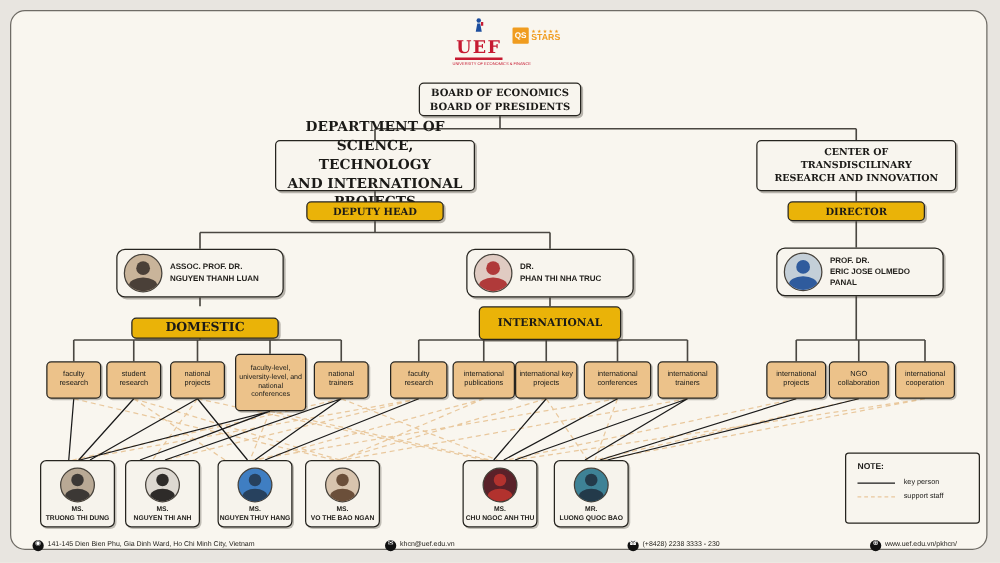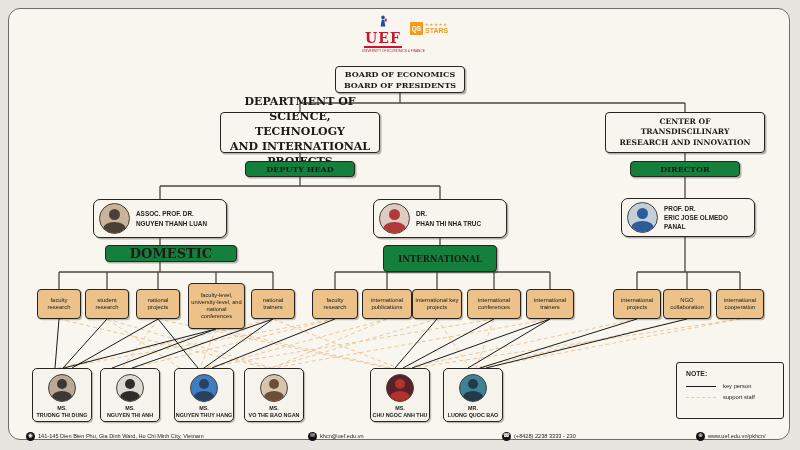--- a/index.html
+++ b/index.html
@@ -13,21 +13,21 @@
   .uef-bar{height:2px;background:#c61931;margin:1px 2px;}
   .uef-sub{font-size:3.2px;color:#c61931;white-space:nowrap;}
   .qs-wrap{left:410px;top:22px;display:flex;align-items:center;gap:2px;}
   .qs-sq{width:13px;height:13px;background:#f09c1f;color:#fff;font-weight:bold;font-size:6.5px;display:flex;align-items:center;justify-content:center;border-radius:1px;}
   .qs-right{display:flex;flex-direction:column;line-height:1;}
   .qs-stars-glyphs{font-size:4px;color:#f09c1f;letter-spacing:1px;}
   .qs-stars-text{font-size:7px;font-weight:bold;color:#f09c1f;}
   .page-title{left:0;top:46px;width:800px;text-align:center;font-family:"DejaVu Serif",serif;font-weight:bold;font-size:14.5px;color:#171717;}
   
   .nodebox{background:#f8f5ee;border:1.4px solid #26241f;border-radius:4px;display:flex;align-items:center;justify-content:center;text-align:center;font-family:"DejaVu Serif",serif;font-weight:bold;color:#1b1a17;box-shadow:1.5px 1.5px 0 rgba(60,55,45,.35);white-space:pre-line;}
-  .tan{background:#15803d;}
+  .tan{background:#eab308;}
   .subbox{background:#ecc28a;border:1.3px solid #26241f;border-radius:4px;display:flex;align-items:center;justify-content:center;text-align:center;font-size:5.9px;line-height:1.25;color:#20201c;padding:2px;box-shadow:1.2px 1.2px 0 rgba(60,55,45,.3);}
   
   .person-card{width:134px;height:39px;background:#f8f5ee;border:1.3px solid #26241f;border-radius:7px;display:flex;align-items:center;gap:6px;padding:0 5px;box-shadow:1.5px 1.5px 0 rgba(60,55,45,.35);}
   .avatar{border-radius:50%;background:var(--av-bg,#bbb);position:relative;overflow:hidden;border:1px solid #46413a;flex:0 0 auto;}
   .avatar::before{content:"";position:absolute;width:38%;height:38%;border-radius:50%;background:var(--av-fg,#555);left:31%;top:16%;}
   .avatar::after{content:"";position:absolute;width:78%;height:48%;border-radius:50% 50% 0 0;background:var(--av-fg,#555);left:11%;bottom:-10%;}
   .av-30{width:29px;height:29px;}
   .av-26{width:26px;height:26px;}
   .p-text{font-size:6.4px;font-weight:bold;line-height:1.45;color:#23211d;text-align:left;}
   
@@ -98,21 +98,21 @@
   </div>
   <div class="abs person-card" style="left:373px;top:199px;">
     <div class="avatar av-30" style="--av-bg: #e0cbc2; --av-fg: #b03a3a;"></div>
     <div class="p-text"><span>DR.</span><br><span>PHAN THI NHA TRUC</span></div>
   </div>
   <div class="abs person-card" style="left:621px;top:198px;">
     <div class="avatar av-30" style="--av-bg: #c4cfd8; --av-fg: #2f5b9d;"></div>
     <div class="p-text"><span>PROF. DR.</span><br><span>ERIC JOSE OLMEDO PANAL</span></div>
   </div>
 
-  <div class="abs nodebox tan" style="left:105px;top:245px;width:132px;height:17px;font-size:13px;">DOMESTIC</div>
+  <div class="abs nodebox tan" style="left:105px;top:254px;width:118px;height:17px;font-size:10px;">DOMESTIC</div>
   <div class="abs nodebox tan" style="left:383px;top:245px;width:114px;height:27px;font-size:8.5px;">INTERNATIONAL</div>
 
   <div class="abs subbox" style="left:37px;top:289px;width:44px;height:30px;">faculty research</div>
   <div class="abs subbox" style="left:85px;top:289px;width:44px;height:30px;">student research</div>
   <div class="abs subbox" style="left:136px;top:289px;width:44px;height:30px;">national projects</div>
   <div class="abs subbox" style="left:188px;top:283px;width:57px;height:46px;font-size:5.7px;">faculty-level, university-level, and national conferences</div>
   <div class="abs subbox" style="left:251px;top:289px;width:44px;height:30px;">national trainers</div>
 
   <div class="abs subbox" style="left:312px;top:289px;width:46px;height:30px;">faculty research</div>
   <div class="abs subbox" style="left:362px;top:289px;width:50px;height:30px;">international publications</div>

